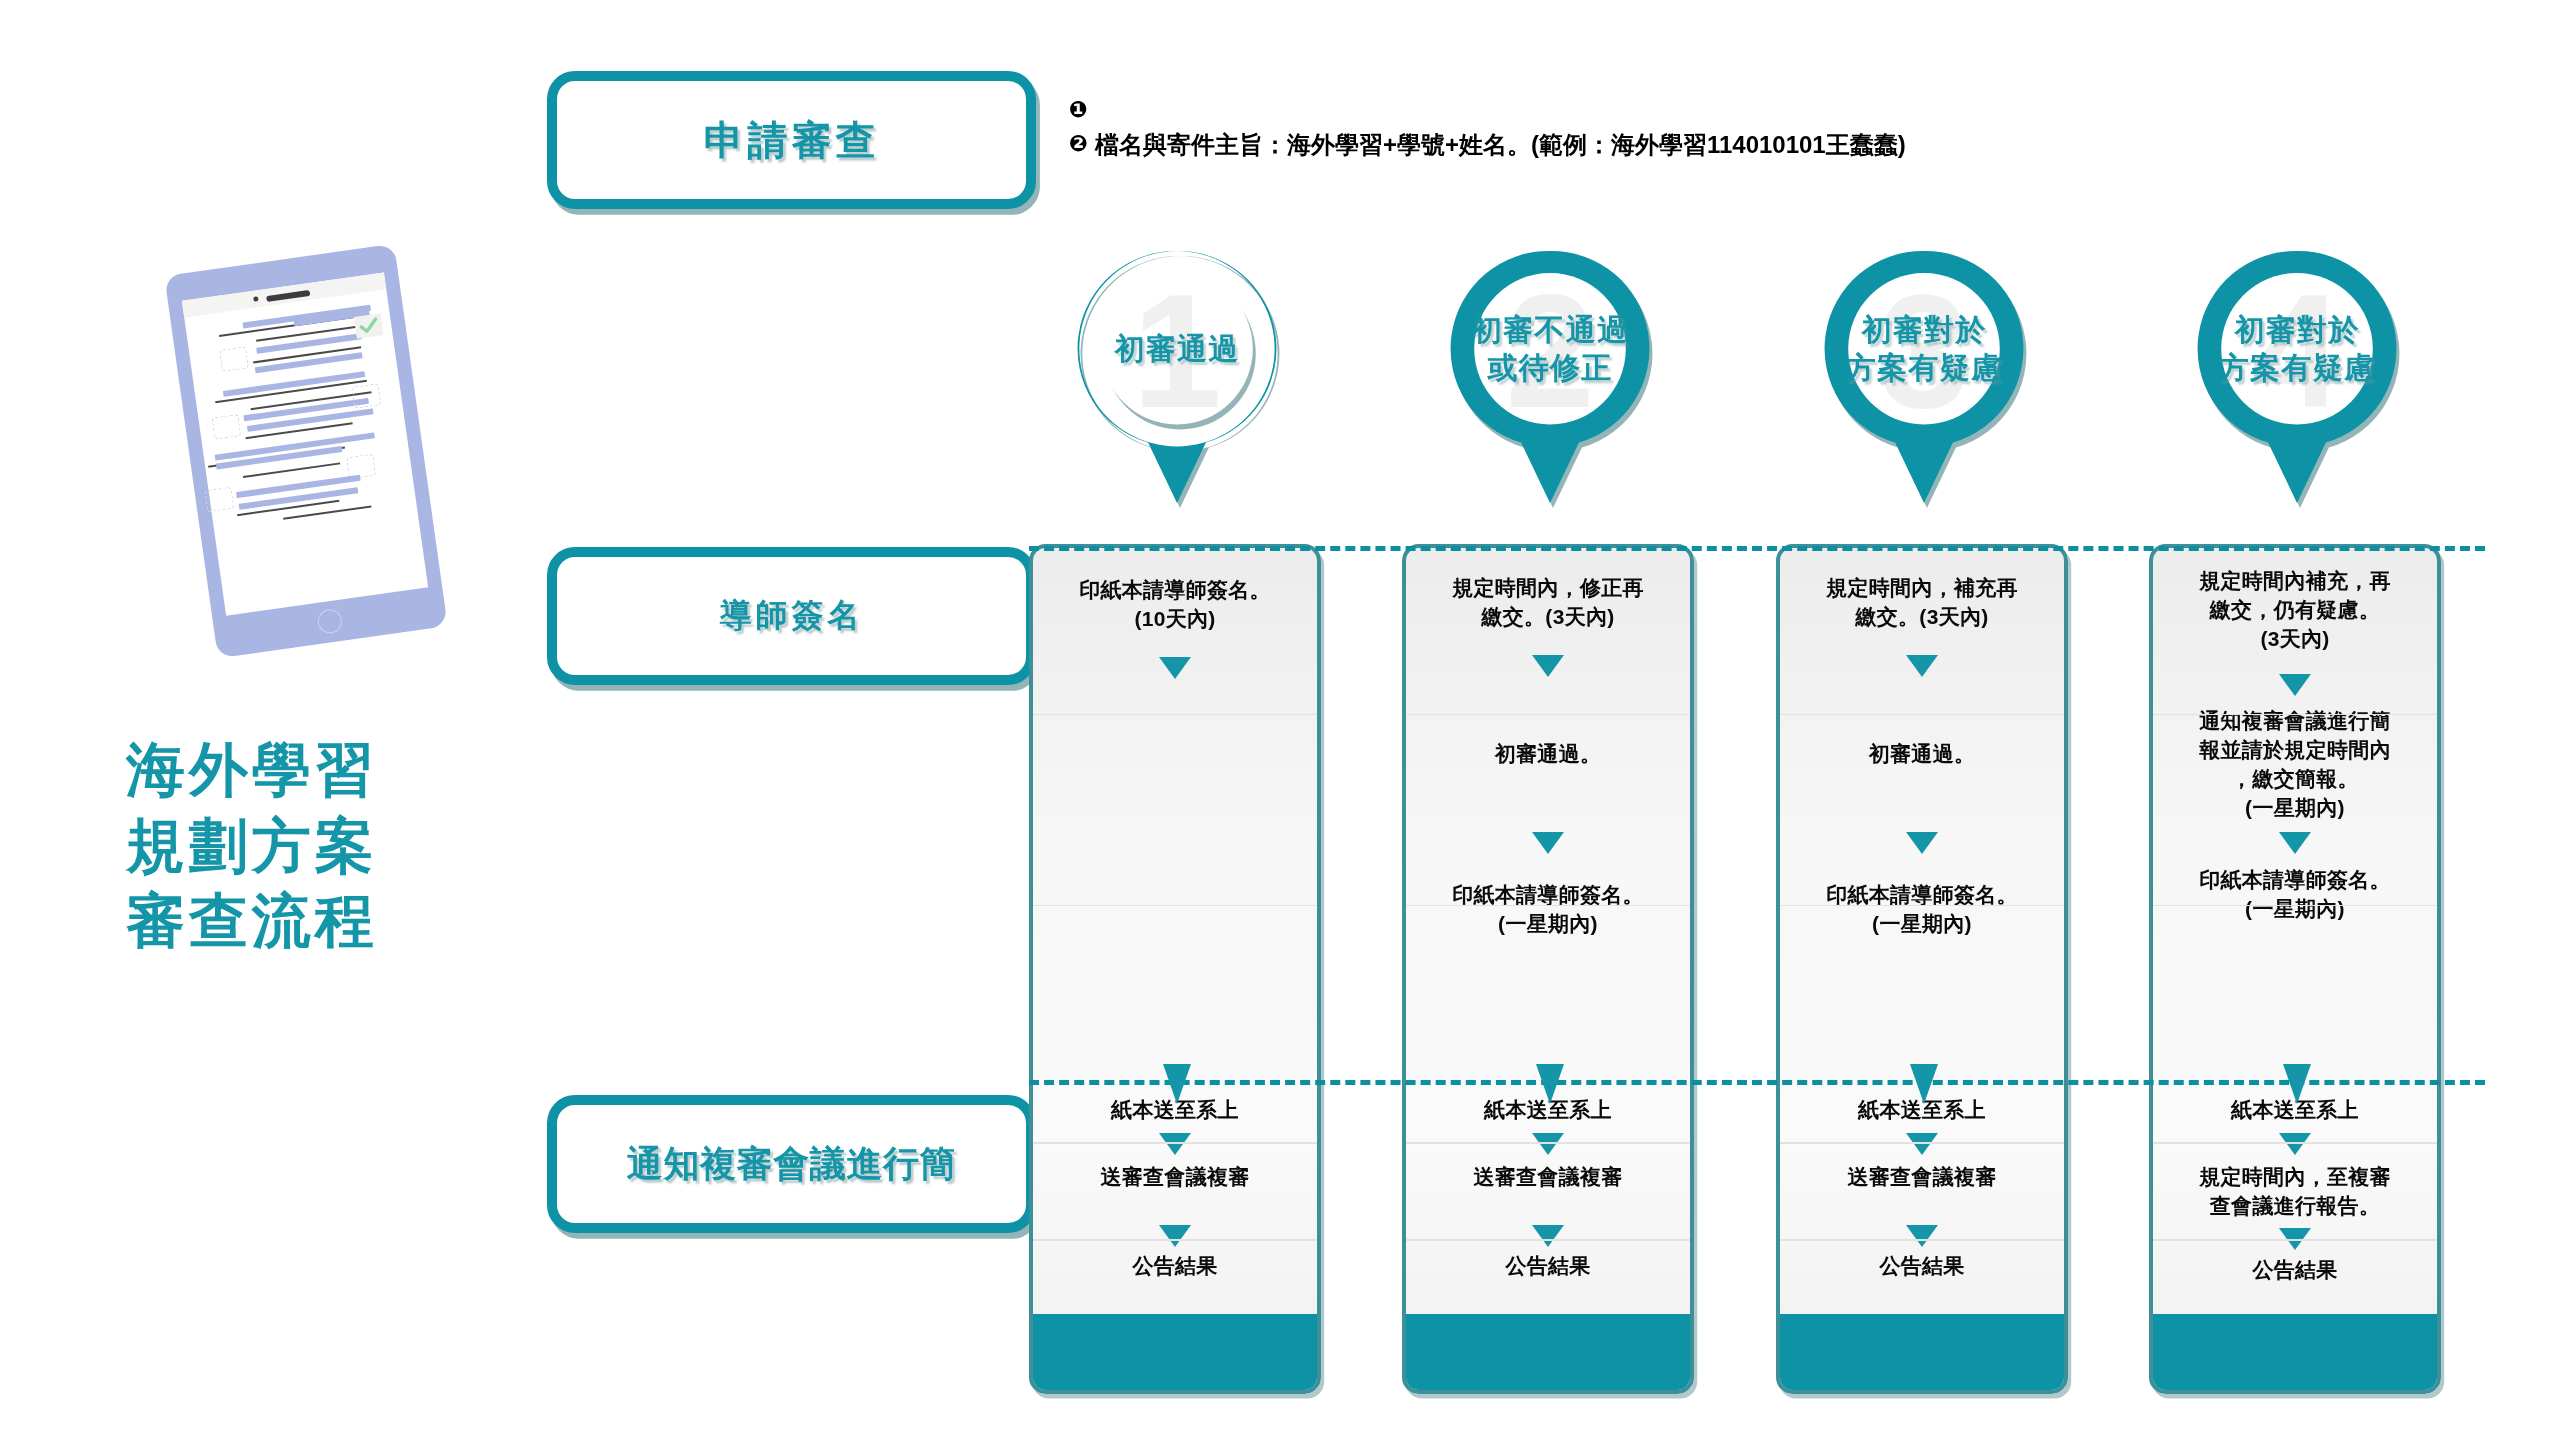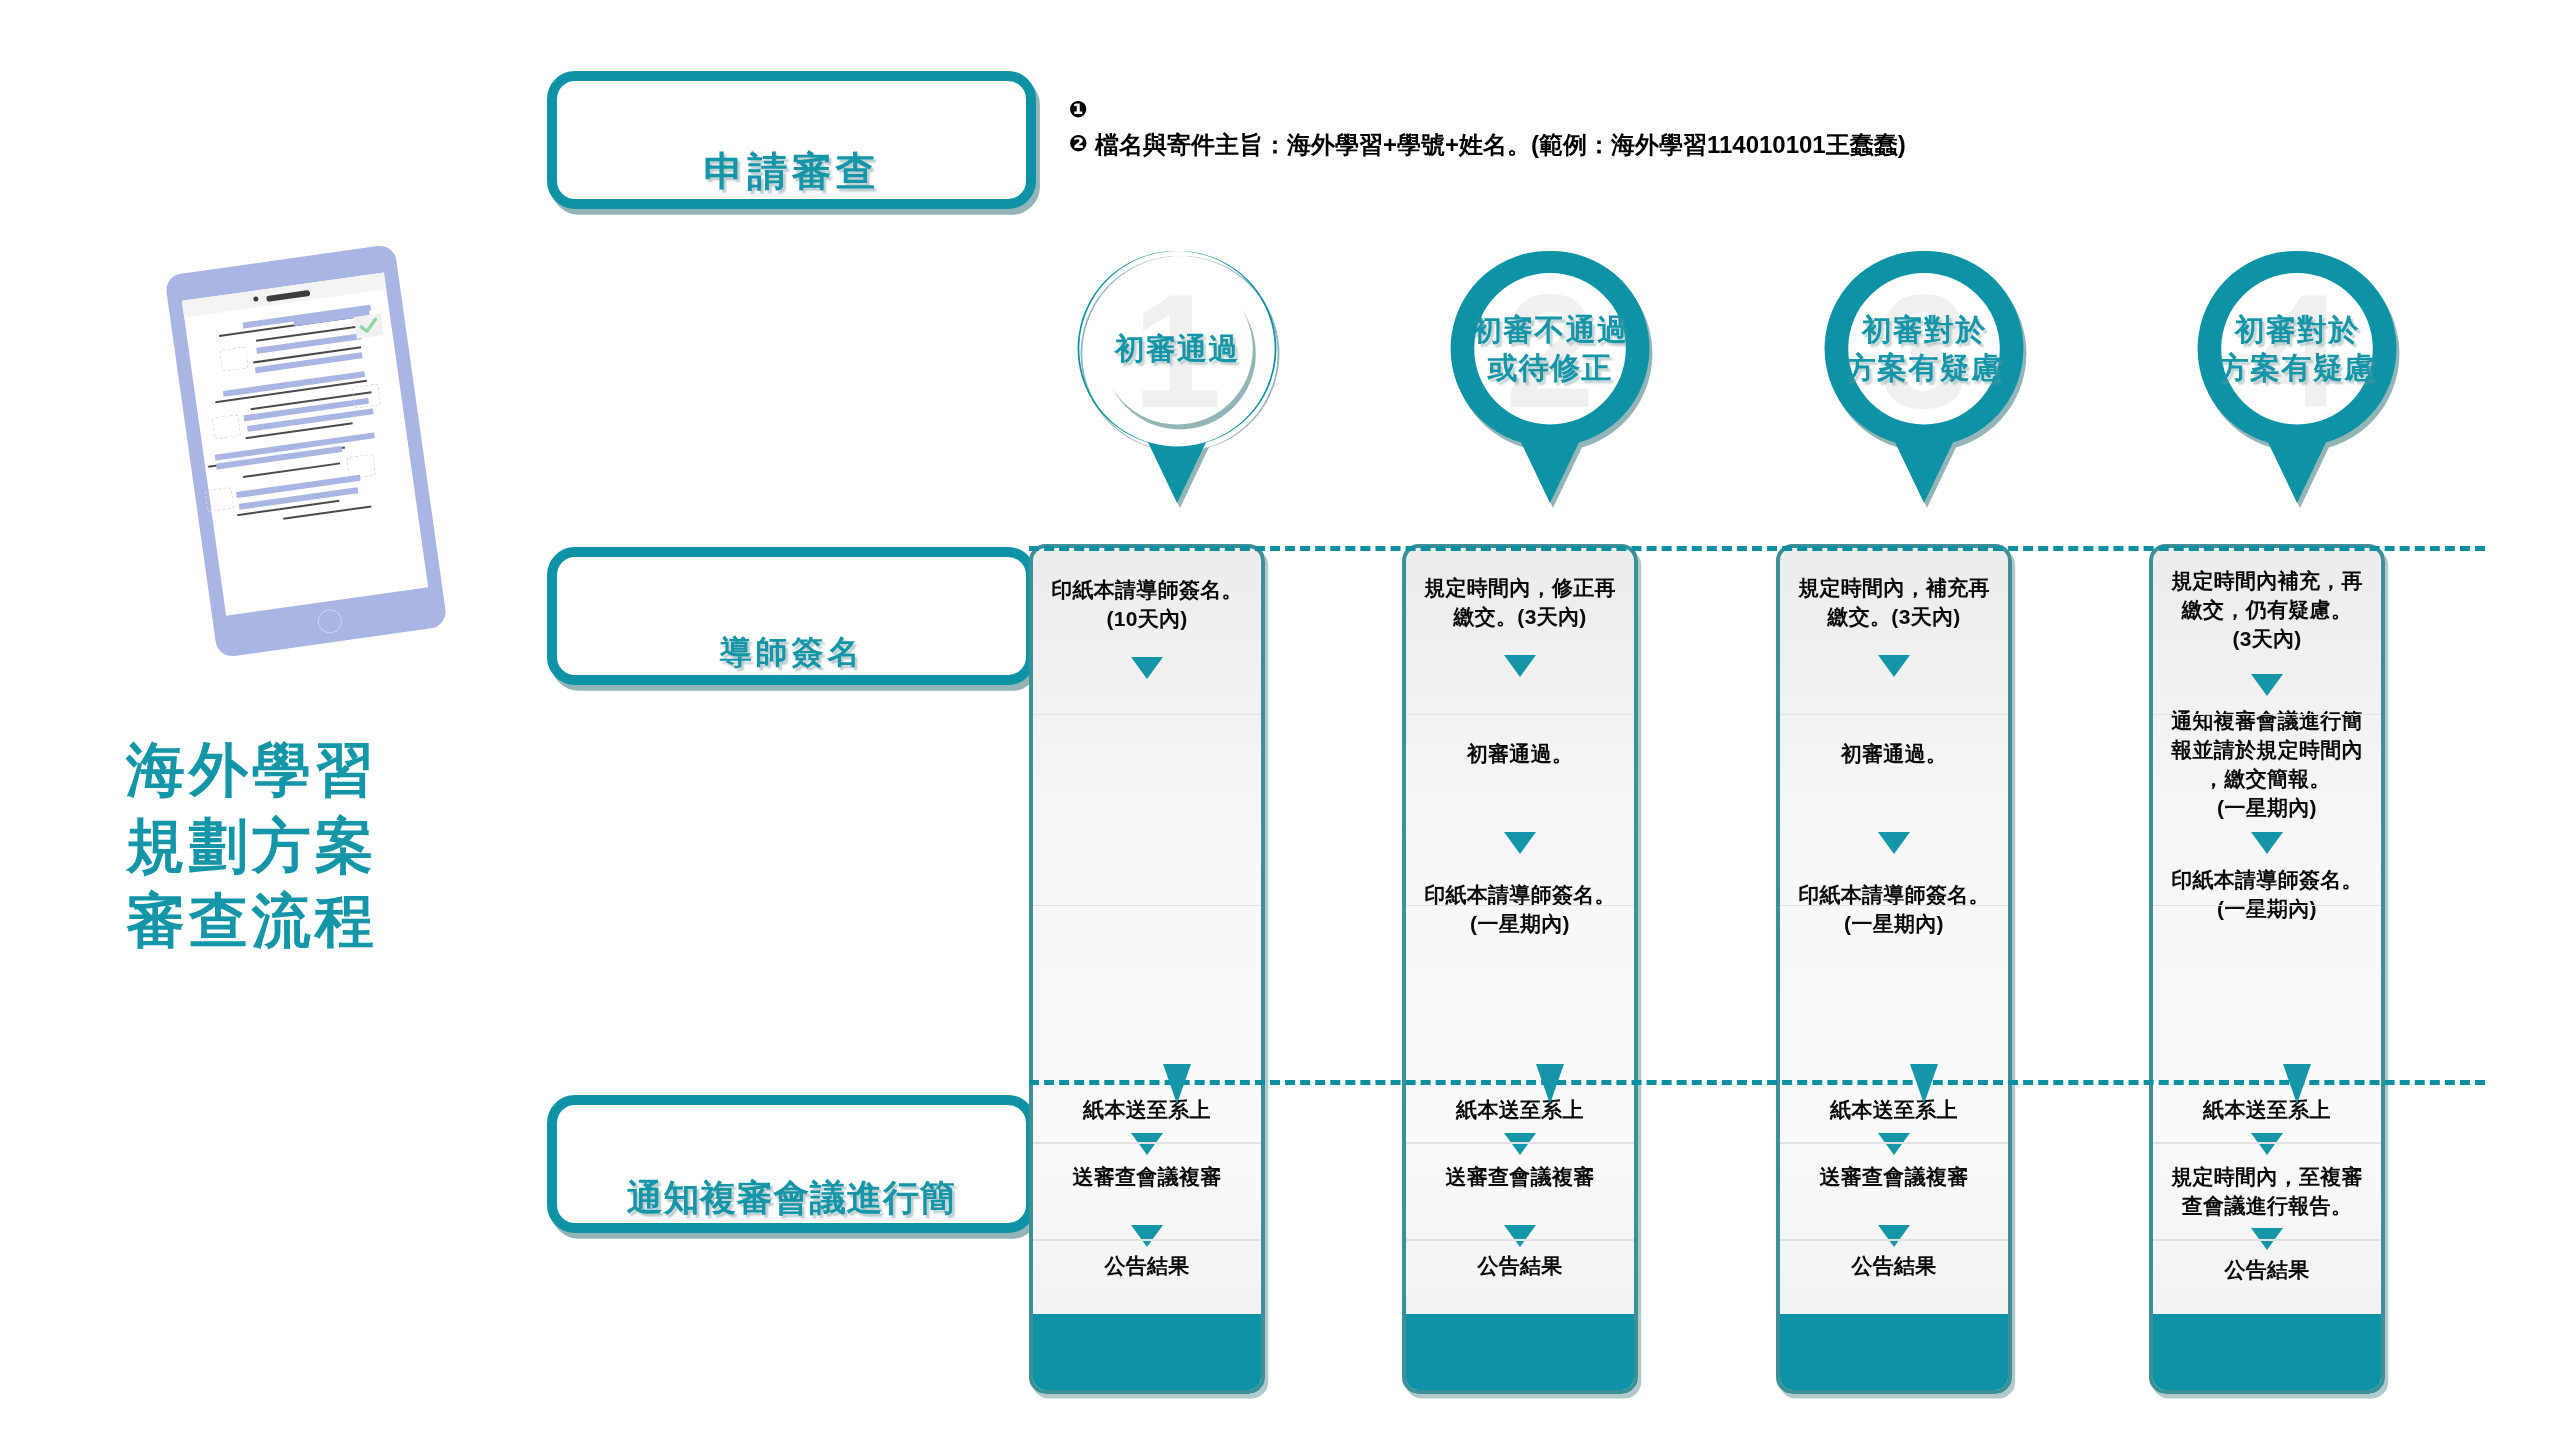--- a/index.html
+++ b/index.html
@@ -64,21 +64,21 @@
   }
   #main-title .tline { display: block; white-space: nowrap; }
 
   
   .stage-pill {
     position: absolute;
     border: 10.3px solid #0D93A5;
     border-radius: 28px;
     background: #ffffff;
     box-shadow: 3.9px 5.8px 0 rgba(60,120,125,0.55);
-    display: flex; align-items: flex-end; justify-content: center;
+    display: flex; align-items: center; justify-content: center;
   }
   .stage-pill .pill-label {
     color: #1596A8; font-weight: bold; white-space: nowrap;
     text-shadow: 2.6px 3.2px 1.9px rgba(120,150,152,0.50);
     letter-spacing: 1.3px;
   }
   #stage-apply   { left: 547px; top: 71px;  width: 489px; height: 138px; }
   #stage-apply .pill-label   { font-size: 40px; letter-spacing: 3.9px; }
   #stage-sign    { left: 547px; top: 547px;  width: 489px; height: 138px; }
   #stage-sign .pill-label    { font-size: 32px; letter-spacing: 3.9px; }
@@ -118,21 +118,21 @@
     letter-spacing: 1.3px;
   }
   .pin-text span { display: block; white-space: nowrap; }
   #pin-1 { left: 1071px; top: 248px; }
   #pin-2 { left: 1444px; top: 248px; }
   #pin-3 { left: 1818px; top: 248px; }
   #pin-4 { left: 2191px; top: 248px; }
 
   
   .col {
-    position: absolute; top: 544px; width: 236px; height: 850px;
+    position: absolute; top: 544px; width: 292px; height: 850px;
     border: 4.5px solid #3E9098;
     border-radius: 16.7px;
     background: linear-gradient(to bottom, #ECECEC 0%, #F7F7F7 35%, #FAFAFA 70%, #EFEFEF 100%);
     box-shadow: 3.2px 4.5px 0 rgba(60,120,125,0.40);
     overflow: hidden;
   }
   .col-footer {
     position: absolute; left: 0; right: 0; bottom: 0; height: 76px;
     background: #0D93A5;
   }

